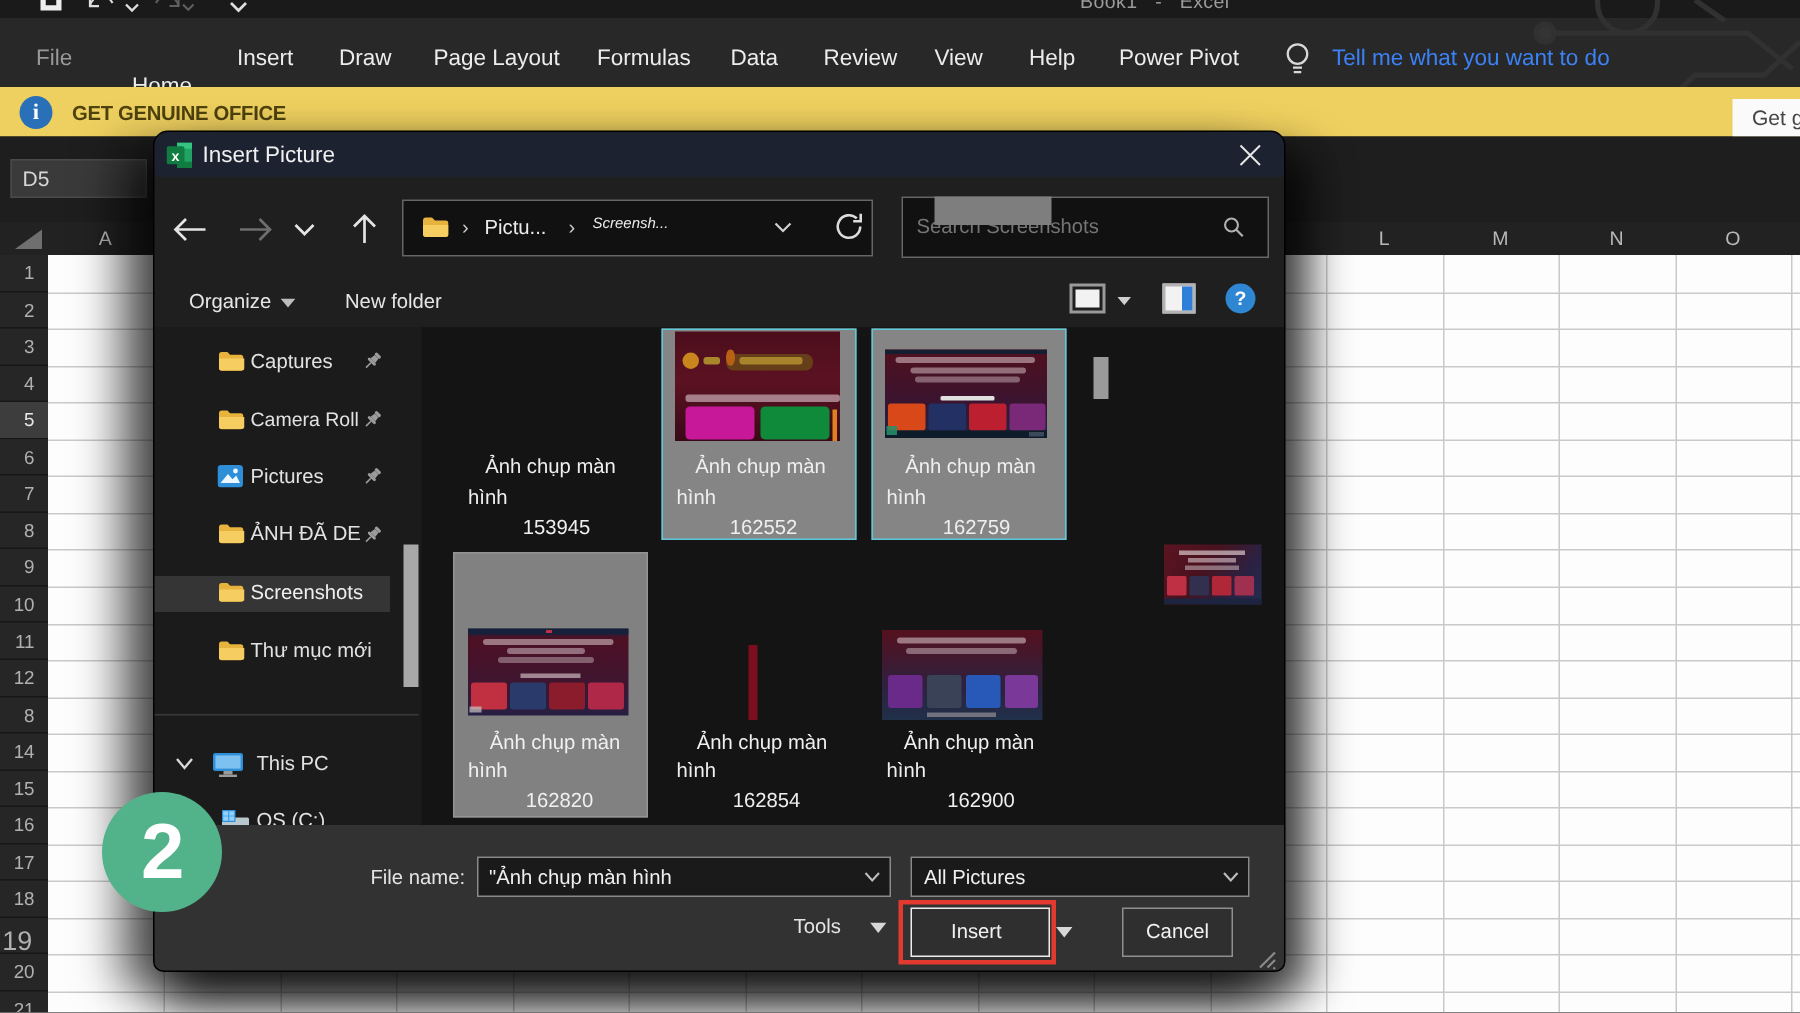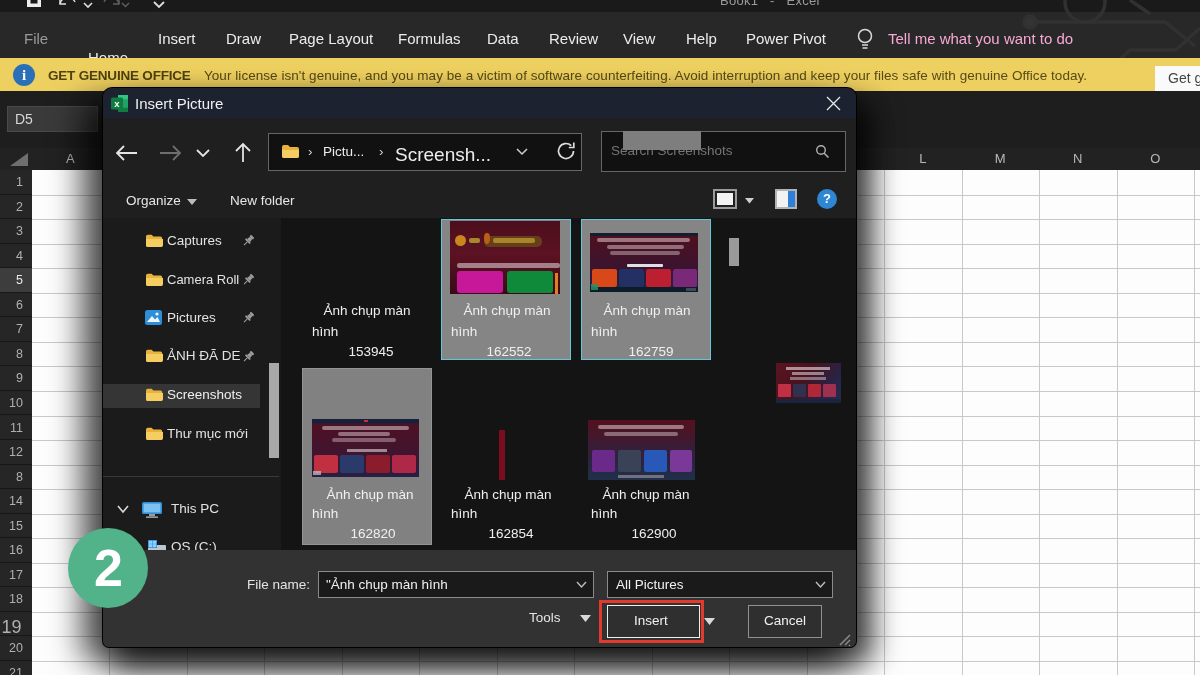--- a/index.html
+++ b/index.html
@@ -54,27 +54,26 @@
   <div class="txt" style="left:623px;top:30px;color:#ececec;font-size:15px;">View</div>
   <div class="txt" style="left:686px;top:30px;color:#ececec;font-size:15px;">Help</div>
   <div class="txt" style="left:746px;top:30px;color:#ececec;font-size:15px;">Power Pivot</div>
 
   <svg class="abs" style="left:855px;top:28px;" width="20" height="24" viewBox="0 0 20 24">
     <g fill="none" stroke="#d8d8d8" stroke-width="1.5">
       <circle cx="10" cy="8" r="6.5"></circle>
       <path d="M7 17 h6 M7.5 20 h5"></path>
     </g>
   </svg>
-  <div class="txt" style="left:888px;top:30px;color:#f9a8d4;font-size:15px;">Tell me what you want to do</div>
+  <div class="txt" style="left:888px;top:30px;color:#3b82f6;font-size:15px;">Tell me what you want to do</div>
 
   <div class="abs" style="left:0;top:58px;width:1200px;height:33px;background:#eed060;"></div>
   <div class="abs" style="left:13px;top:64px;width:22px;height:22px;border-radius:50%;background:#2a70b8;color:#fff;
        font-size:15px;font-weight:bold;text-align:center;line-height:22px;font-family:'Liberation Serif',serif;">i</div>
   <div class="txt" style="left:48px;top:68px;color:#4f430e;font-size:13.5px;font-weight:bold;letter-spacing:-0.2px;">GET GENUINE OFFICE</div>
-  <div class="txt" style="left:204px;top:68px;color:#564a16;font-size:13.5px;letter-spacing:0.05px;">Your license isn't genuine, and you may be a victim of software counterfeiting. Avoid interruption and keep your files safe with genuine Office today.</div>
   <div class="abs" style="left:1155px;top:66px;width:60px;height:25px;background:#fafafa;"></div>
   <div class="txt" style="left:1168px;top:70px;color:#444;font-size:14px;">Get g</div>
 
   <div class="abs" style="left:0;top:91px;width:1200px;height:57px;background:#1e1e1e;"></div>
   <div class="abs" style="left:7px;top:106px;width:91px;height:26px;background:#3a3a3a;border:1px solid #4a4a4a;box-sizing:border-box;"></div>
   <div class="txt" style="left:15px;top:111px;color:#d6d6d6;font-size:14px;">D5</div>
 
   <div class="abs" style="left:0;top:148px;width:1200px;height:22px;background:#222;"></div>
   <svg class="abs" style="left:8px;top:152px;" width="22" height="15" viewBox="0 0 22 15">
     <path d="M20 1 L20 14 L2 14 Z" fill="#6f6f6f"></path>
@@ -211,21 +210,21 @@
     </svg>
 
     <div class="abs" style="left:165px;top:45px;width:314px;height:38px;background:#111;border:1px solid #666;box-sizing:border-box;"></div>
     <svg class="abs" style="left:178px;top:56px;" width="18" height="15" viewBox="0 0 18 15">
       <path d="M1 3 q0 -2 2 -2 h4 l2 2 h7 q2 0 2 2 v7 q0 2 -2 2 h-13 q-2 0 -2 -2 Z" fill="#e8b33c"></path>
       <path d="M1 6 h17 v6 q0 2 -2 2 h-13 q-2 0 -2 -2 Z" fill="#f6cd60"></path>
     </svg>
     <div class="txt" style="left:205px;top:56px;color:#cfcfcf;font-size:13.5px;">›</div>
     <div class="txt" style="left:220px;top:56px;color:#ececec;font-size:13.5px;">Pictu...</div>
     <div class="txt" style="left:276px;top:56px;color:#cfcfcf;font-size:13.5px;">›</div>
-    <div class="txt" style="left:292px;top:56px;color:#ececec;font-size:19px;">Screensh...</div>
+    <div class="txt" style="left:292px;top:56px;color:#ececec;font-size:10px;font-style:italic;">Screensh...</div>
     <svg class="abs" style="left:412px;top:59px;" width="14" height="10" viewBox="0 0 14 10">
       <path d="M2 2 l5 5 l5 -5" fill="none" stroke="#d0d0d0" stroke-width="1.5"></path>
     </svg>
     <svg class="abs" style="left:452px;top:52px;" width="22" height="22" viewBox="0 0 22 22">
       <path d="M18.5 11 a7.5 7.5 0 1 1 -2.3 -5.4" fill="none" stroke="#dcdcdc" stroke-width="1.7"></path>
         <path d="M18.8 2.5 v5 h-5" fill="none" stroke="#dcdcdc" stroke-width="1.7"></path>
     </svg>
 
     <div class="abs" style="left:498px;top:43px;width:245px;height:41px;background:#111;border:1px solid #666;box-sizing:border-box;"></div>
     <div class="txt" style="left:508px;top:55px;color:#757575;font-size:13.5px;">Search Screenshots</div>

